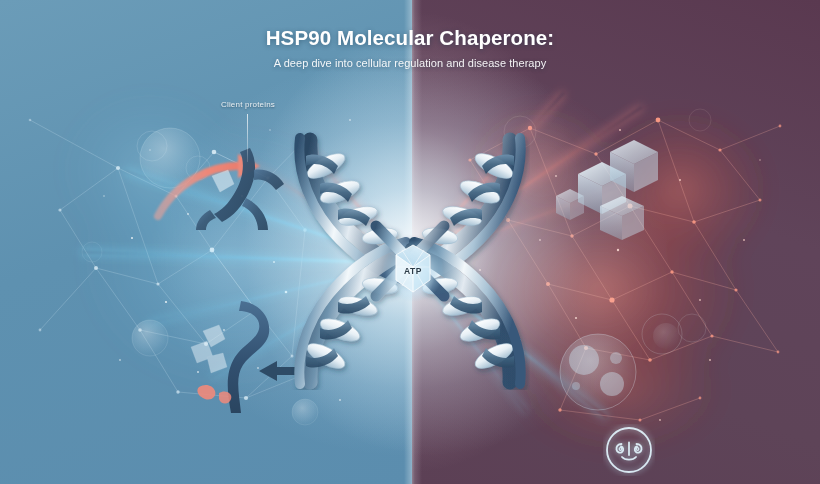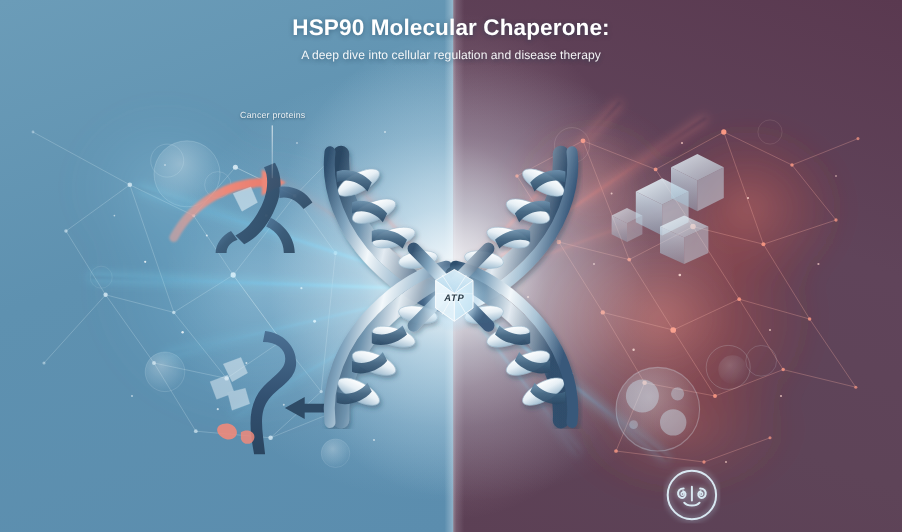--- a/index.html
+++ b/index.html
@@ -61,38 +61,37 @@
 
   
   .atp{
     position:absolute;left:382px;top:240px;width:62px;height:62px;
   }
   .atp-label{
     position:absolute;left:0;top:0;width:62px;height:62px;
     display:flex;align-items:center;justify-content:center;
     font-size:8.5px;letter-spacing:.6px;color:#2b3c48;font-weight:600;
     text-shadow:0 0 3px rgba(255,255,255,.9);
-    font-style:italic;
   }
 
   
   .callout{
     position:absolute;left:188px;top:100px;width:120px;text-align:center;
   }
   .callout .lbl{
     font-size:8px;color:rgba(255,255,255,.88);letter-spacing:.2px;
     text-shadow:0 1px 2px rgba(20,50,70,.55);
   }
   .callout .leader{
     position:absolute;left:59px;top:14px;width:1px;height:48px;
     background:linear-gradient(180deg, rgba(255,255,255,.75), rgba(255,255,255,.15));
   }
 
   
-  .header{position:absolute;left:0;top:0;width:820px;padding-top:12px;text-align:center;}
+  .header{position:absolute;left:0;top:0;width:820px;padding-top:24px;text-align:center;}
   .title{
     font-size:20.5px;font-weight:bold;color:#ffffff;line-height:1.33;
     letter-spacing:.1px;
     text-shadow:0 1px 5px rgba(25,55,80,.45);
   }
   .subtitle{
     margin-top:6px;font-size:11px;color:rgba(255,255,255,.93);
     letter-spacing:.05px;
     text-shadow:0 1px 4px rgba(25,55,80,.45);
   }
@@ -523,21 +522,21 @@
         <path d="M31,27 L14,15 L14,40 L31,52 Z" fill="#e9f6fe" fill-opacity=".60"></path>
         <path d="M20,10 L31,27 L42,10" fill="none"></path>
         <path d="M20,46 L31,27 L42,46" fill="none"></path>
         <path d="M14,27 L31,27 L48,27" fill="none" stroke-opacity=".45"></path>
       </g>
     </svg>
     <div class="atp-label">ATP</div>
   </div>
 
   <div class="callout">
-    <div class="lbl">Cancer proteins</div>
+    <div class="lbl">Client proteins</div>
     <div class="leader"></div>
   </div>
 
   <div class="header">
     <div class="title">
       <div>HSP90 Molecular Chaperone:</div>
     </div>
     <div class="subtitle">A deep dive into cellular regulation and disease therapy</div>
   </div>
 

